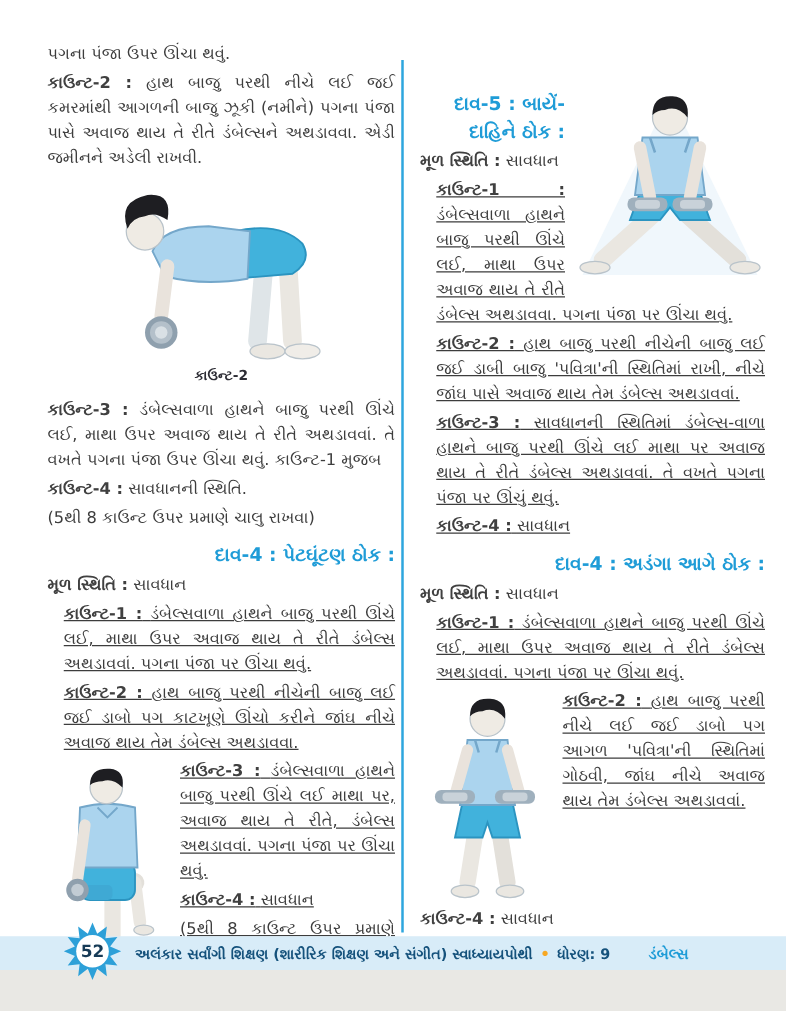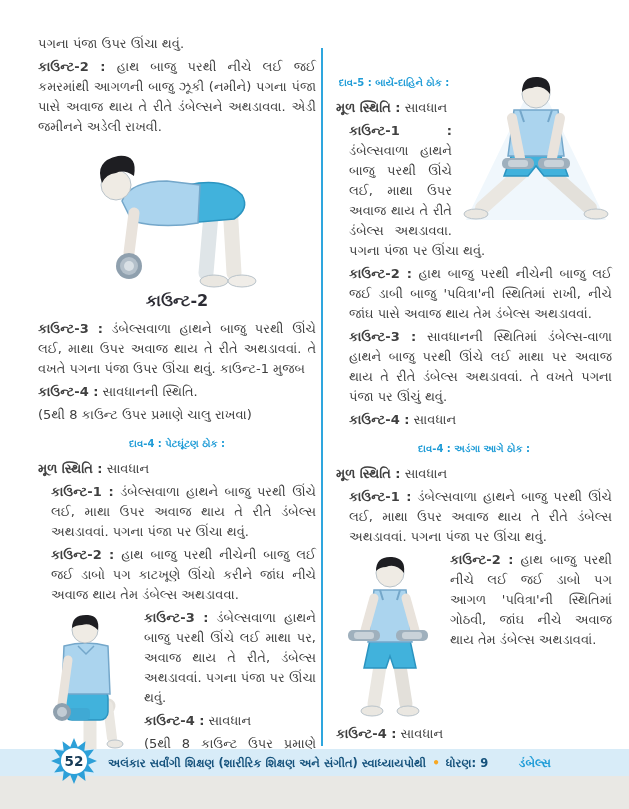--- a/index.html
+++ b/index.html
@@ -3,26 +3,26 @@
 <meta charset="utf-8">
 <style>
   html,body{margin:0;padding:0;background:#fff;}
   .page{position:relative;width:629px;height:809px;background:#ffffff;overflow:hidden;
         font-family:"DejaVu Sans","Liberation Sans",sans-serif;color:#3d3d3d;}
   .col{position:absolute;font-size:13px;line-height:20px;}
   .left-col{left:38px;top:34px;width:278px;}
   .right-col{left:336px;top:72px;width:276px;}
   .col p{margin:0 0 3px 0;text-align:justify;}
   .lbl{font-weight:bold;color:#404040;}
-  .indent{padding-left:13px;}
-  .heading{color:#1f9cd7;font-weight:bold;font-size:10px;line-height:22px;margin:8px 0 4px 0;text-align:center;}
+  .indent{padding-left:13px;text-decoration:underline;}
+  .heading{color:#1f9cd7;font-weight:bold;font-size:15px;line-height:22px;margin:8px 0 4px 0;text-align:right;}
   .mool{margin-bottom:4px;}
   .divider{position:absolute;left:321px;top:48px;width:2px;height:698px;background:#2ea6de;}
   .figwrap{text-align:center;margin:6px 0 0 0;}
-  .caption{font-size:16px;color:#2c2c34;margin:0 0 8px 0;font-weight:bold;}
+  .caption{font-size:11px;color:#2c2c34;margin:0 0 8px 0;font-weight:bold;}
   .fl-l{float:left;margin:4px 10px 2px 0;}
   .fl-r{float:right;margin:0 0 4px 8px;}
   .clear-r{clear:right;}
   .clearfix::after{content:"";display:block;clear:both;}
   
   .footbar{position:absolute;left:0;top:749px;width:629px;height:27px;background:#d8ecf8;}
   .greystrip{position:absolute;left:0;top:776px;width:629px;height:33px;background:#e9e8e4;}
   .badge{position:absolute;left:50px;top:737px;width:48px;height:48px;}
   .badge text{font:bold 13px "DejaVu Sans",sans-serif;fill:#173b57;}
   .foot-title{position:absolute;left:108px;top:749px;height:27px;display:flex;align-items:center;gap:6px;

